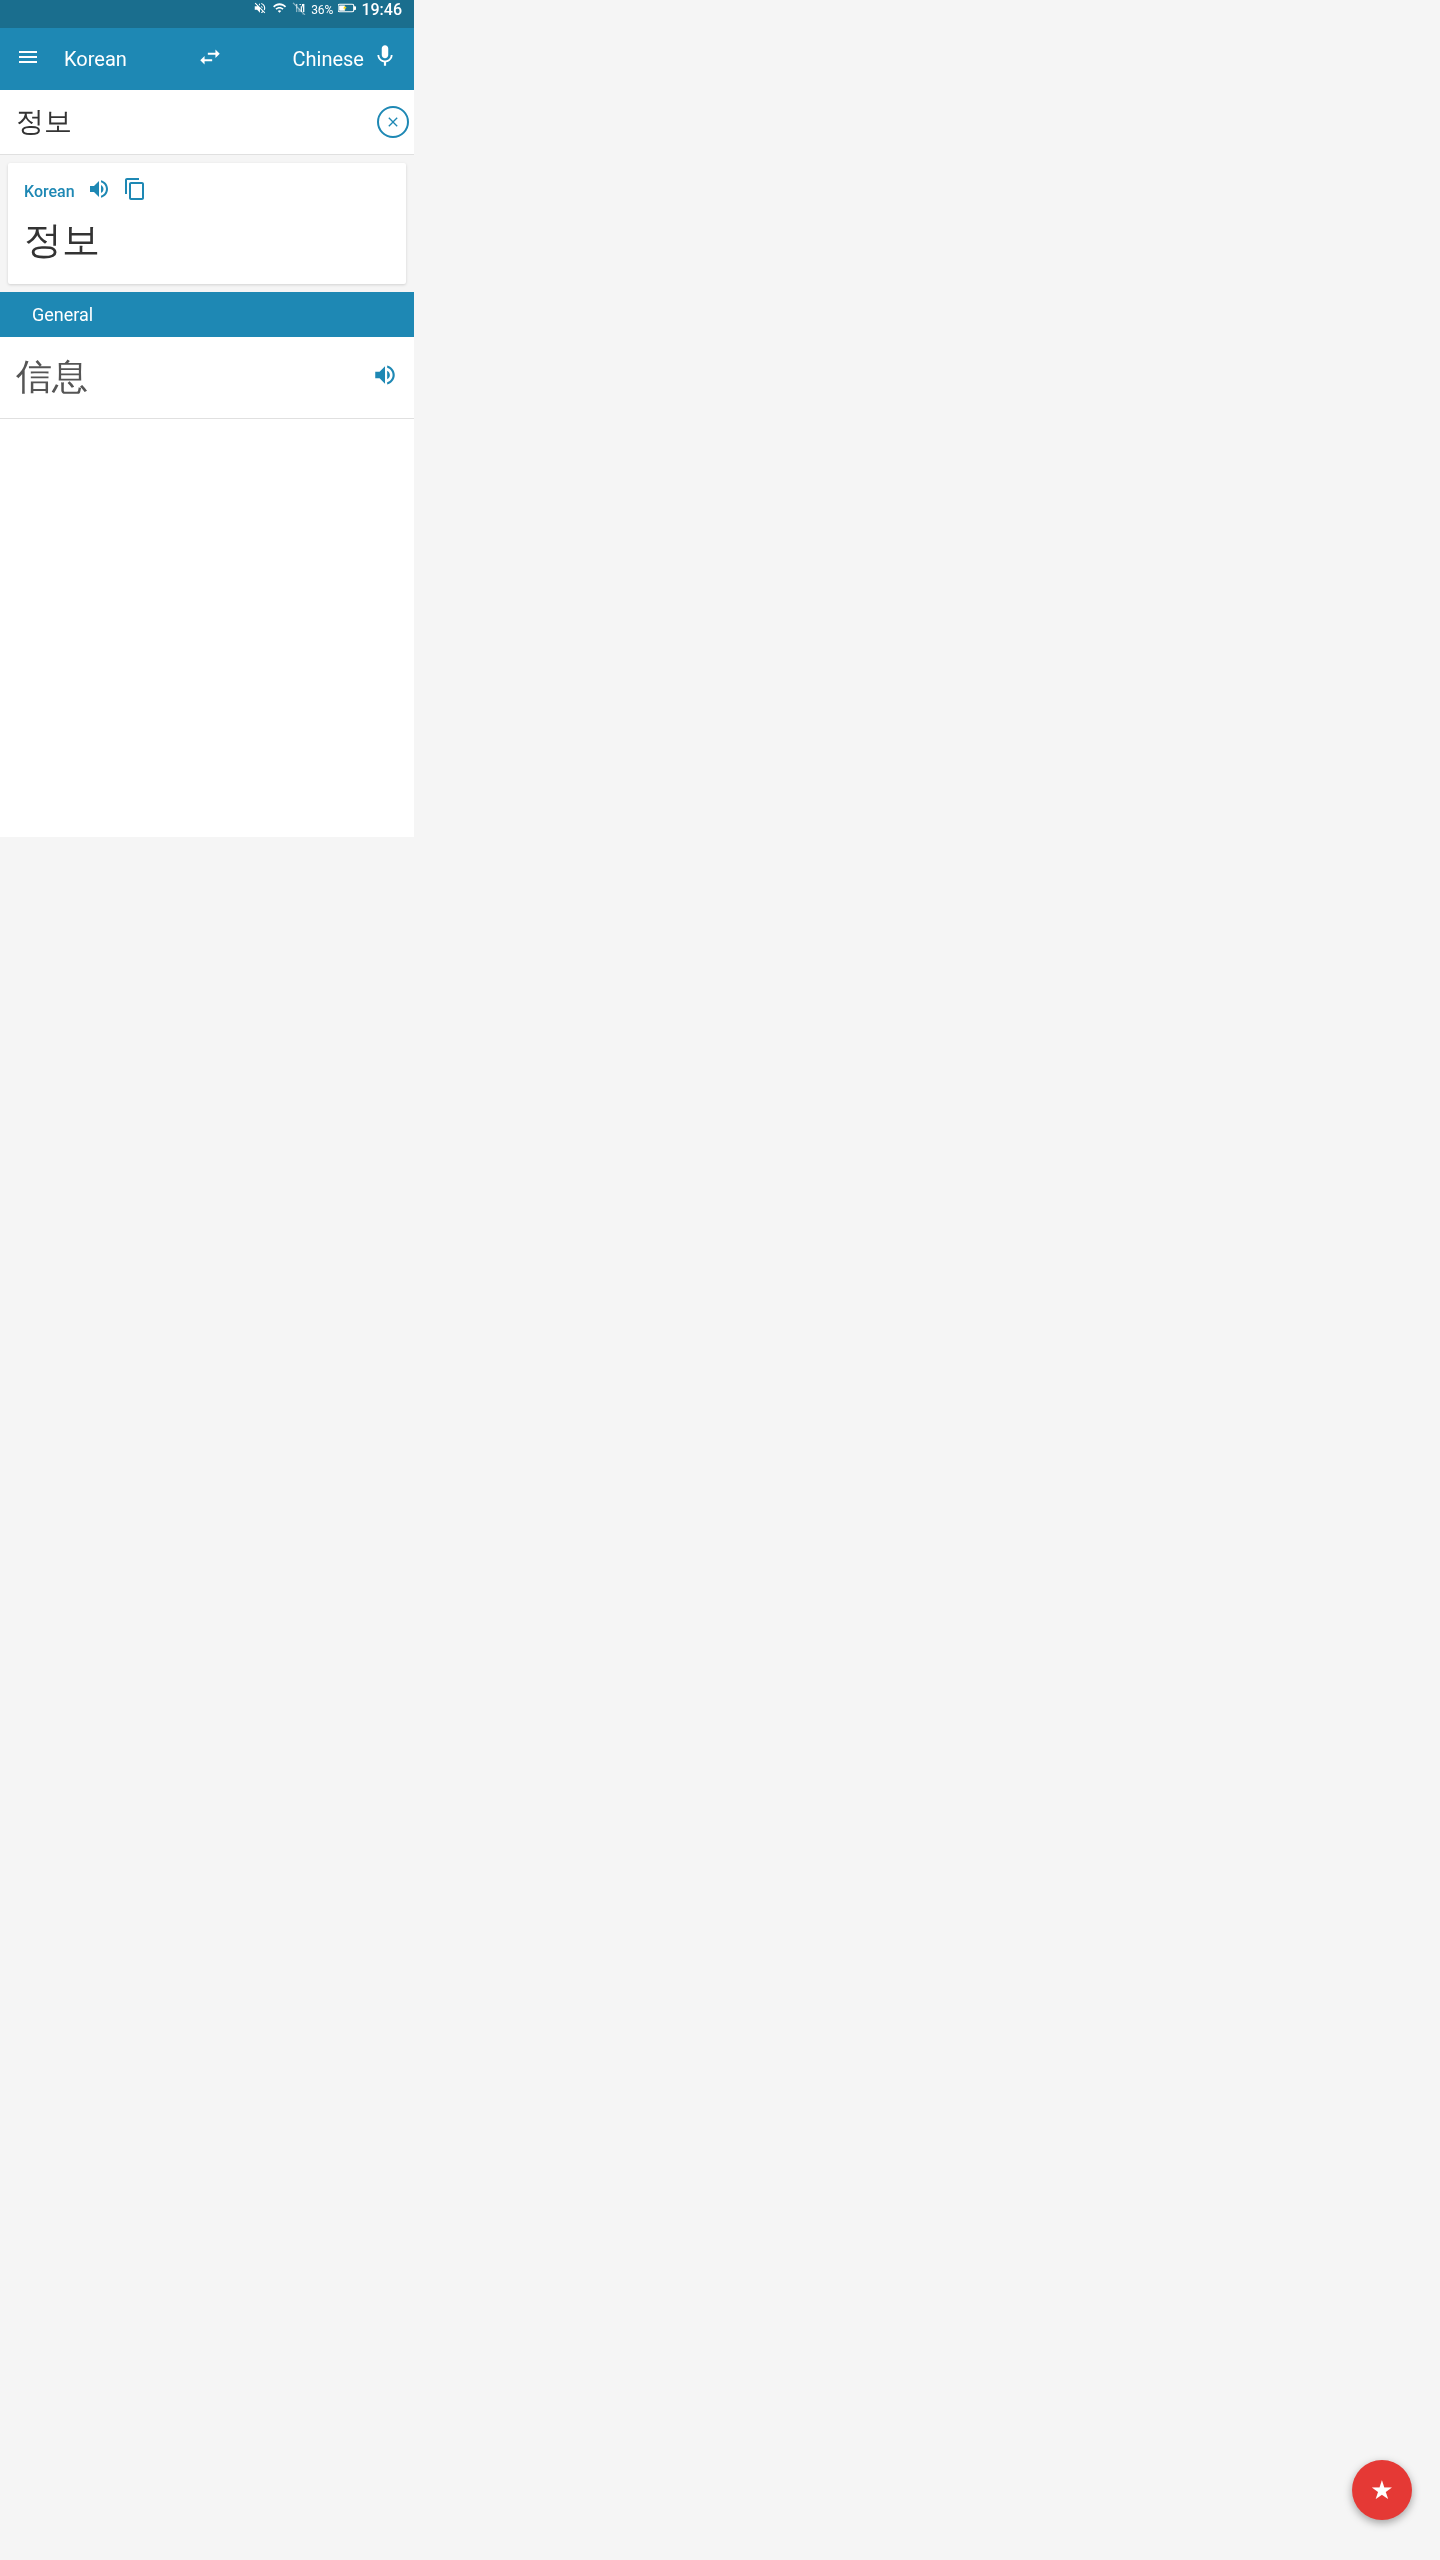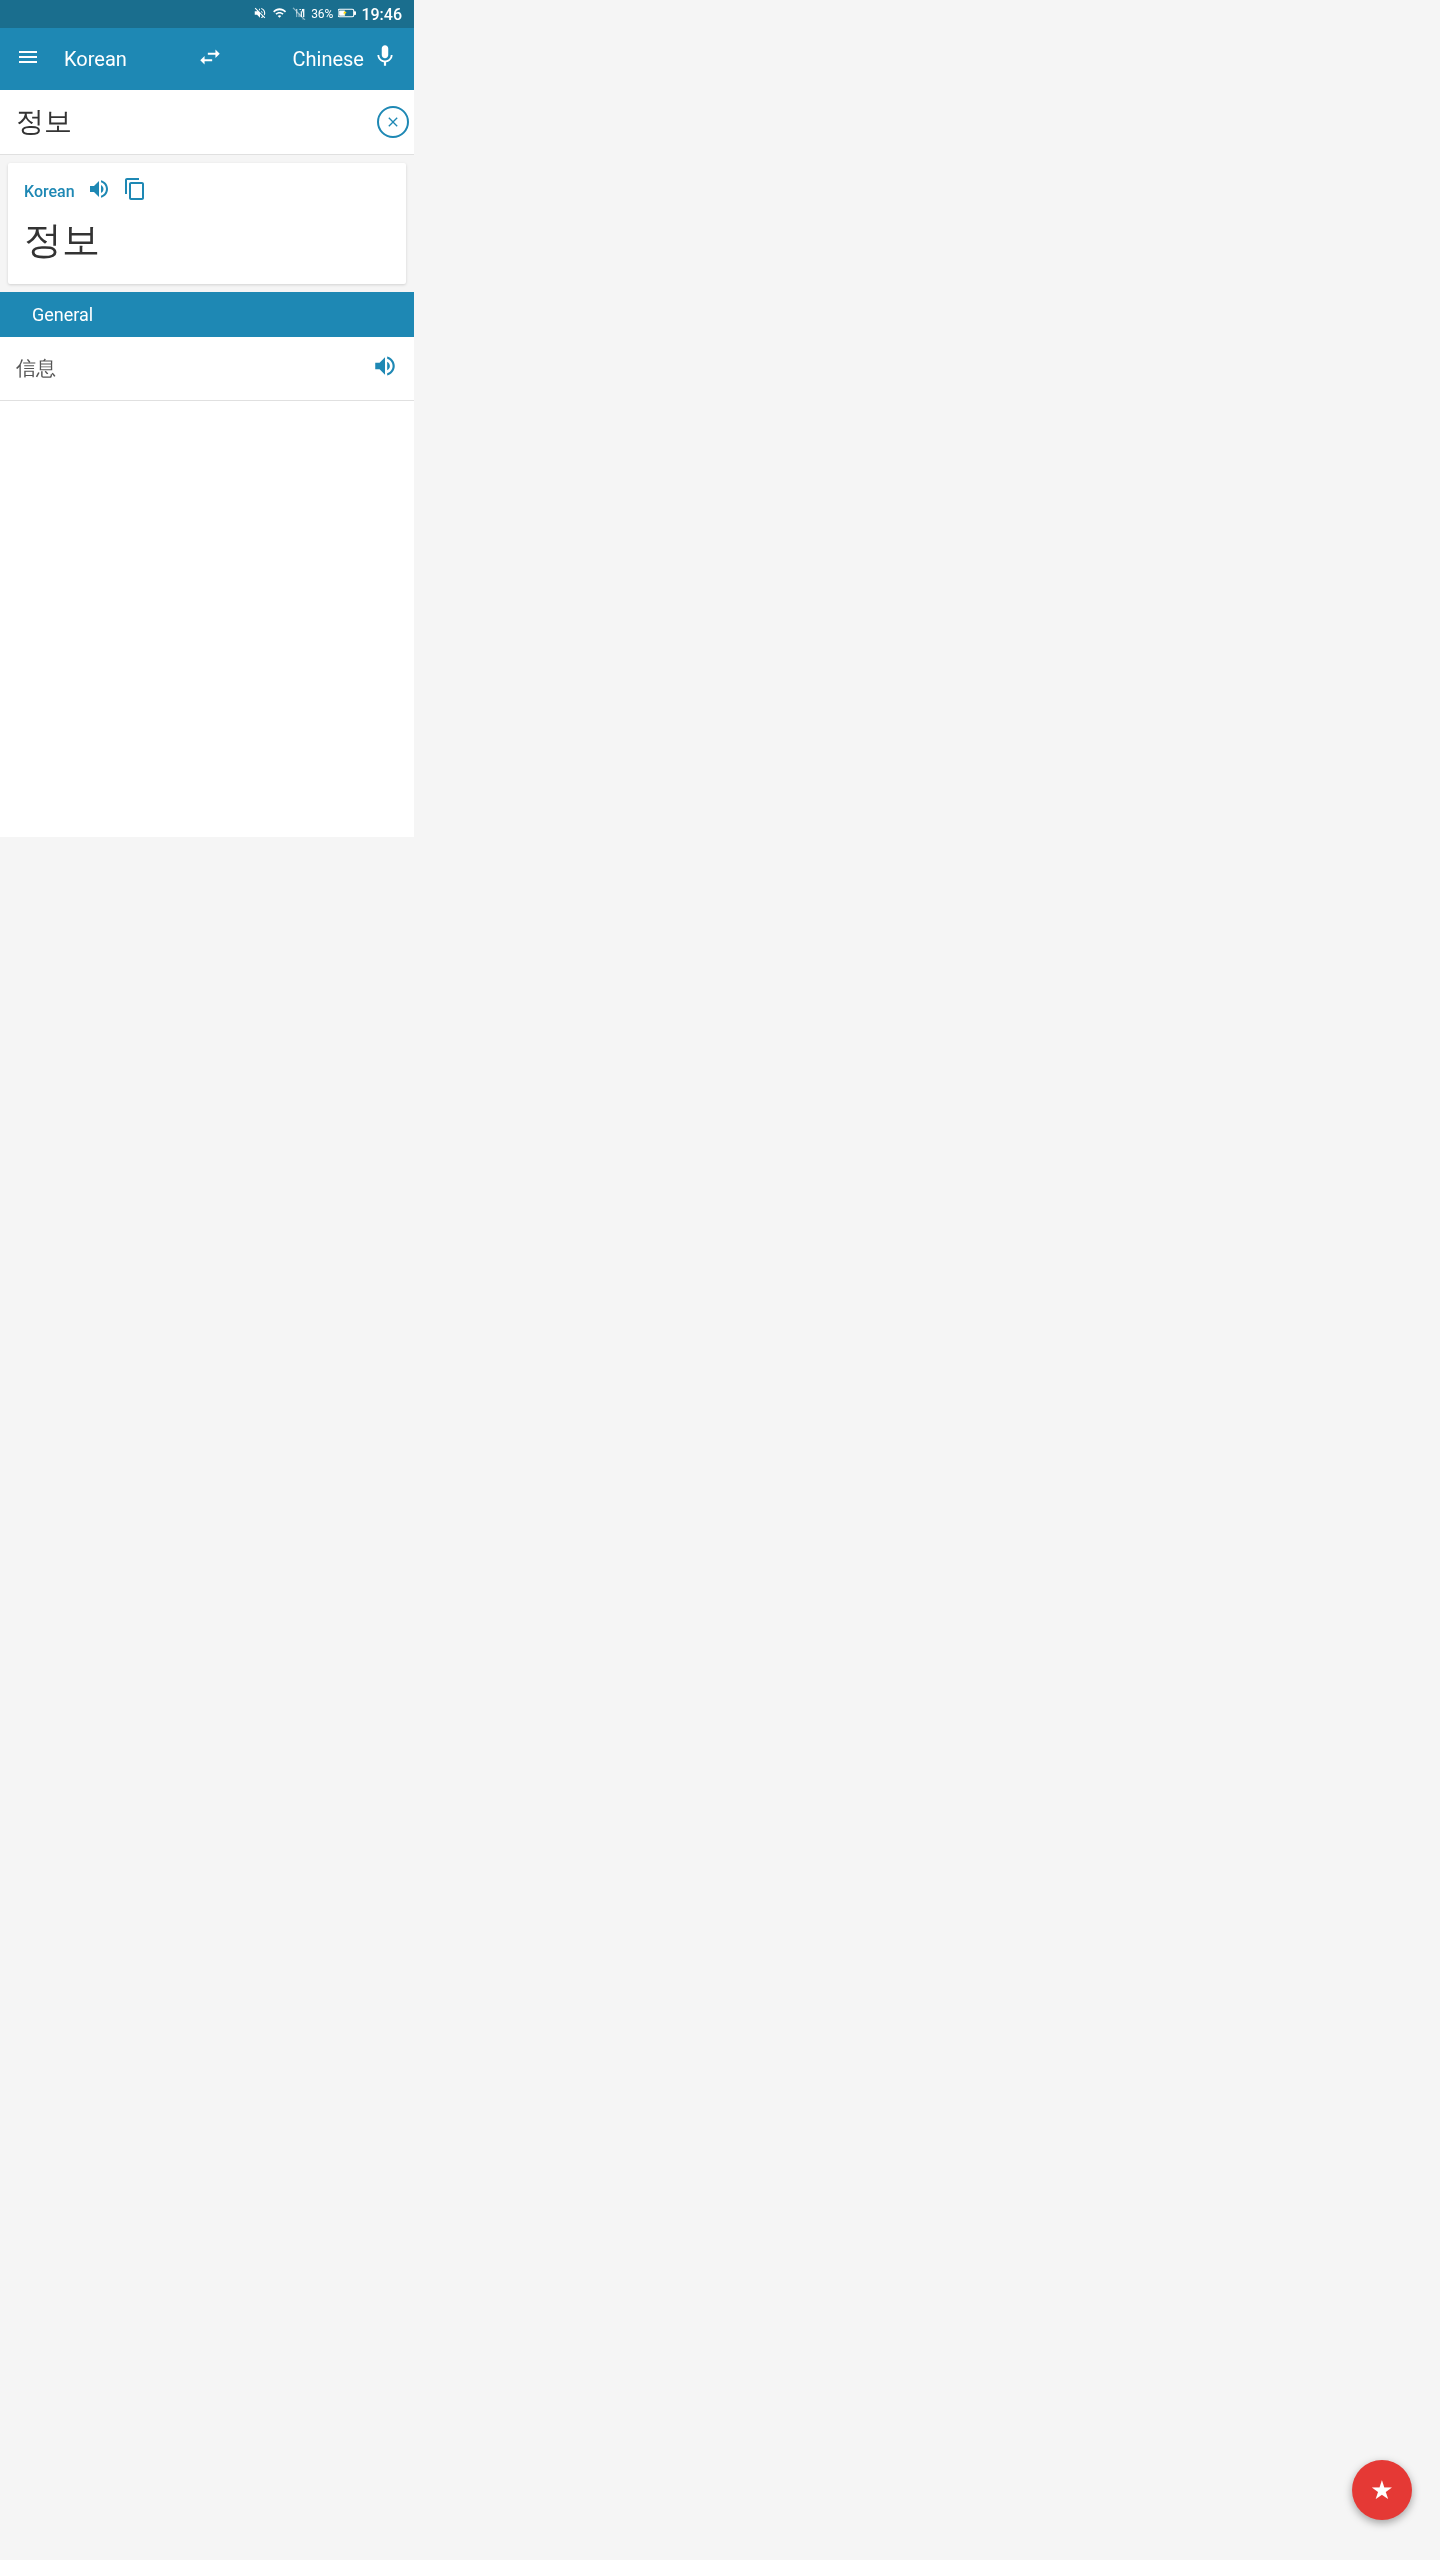--- a/index.html
+++ b/index.html
@@ -16,21 +16,21 @@
       background: #f5f5f5;
       position: relative;
       overflow-x: hidden;
     }
 
     
     .status-bar {
       background: #1a6e8e;
       height: 28px;
       display: flex;
-      align-items: center;
+      align-items: flex-start;
       justify-content: flex-end;
       padding: 0 12px;
       gap: 6px;
     }
 
     .status-icons {
       display: flex;
       align-items: center;
       gap: 5px;
     }
@@ -193,21 +193,21 @@
     .translation-item {
       background: white;
       padding: 16px 16px;
       display: flex;
       align-items: center;
       justify-content: space-between;
       border-bottom: 1px solid #e0e0e0;
     }
 
     .translation-text {
-      font-size: 20px;
+      font-size: 36px;
       color: #555;
       font-weight: 400;
     }
 
     .translation-sound {
       color: #1e88b4;
       font-size: 22px;
       cursor: pointer;
     }
 

